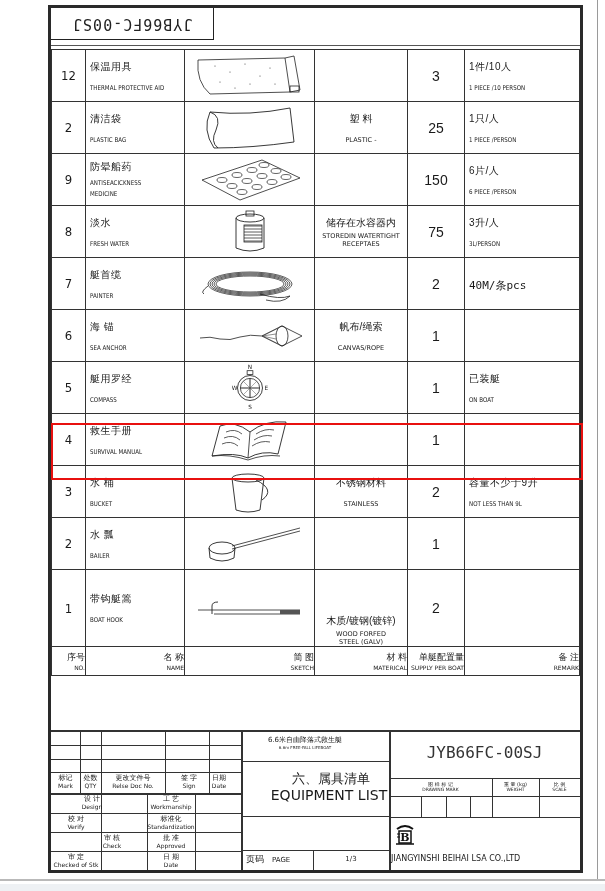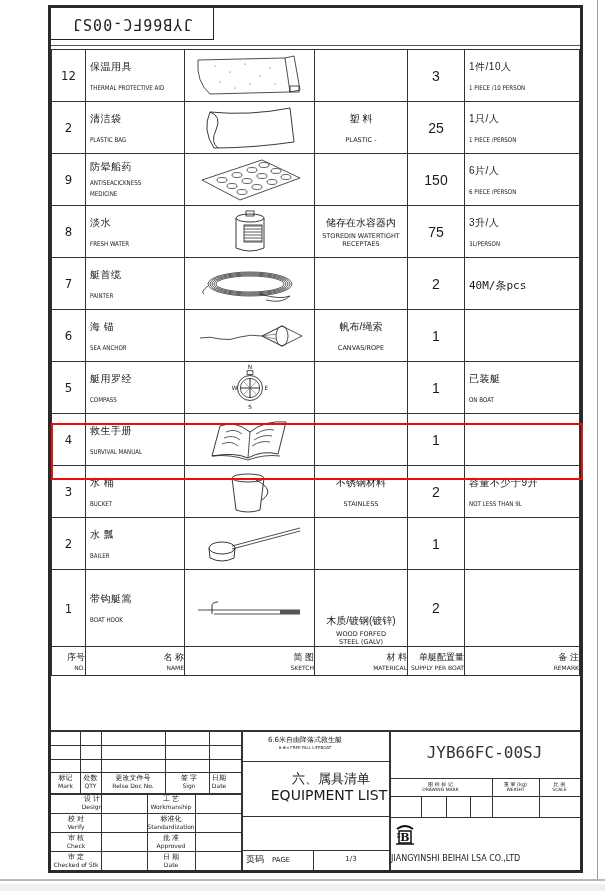--- a/index.html
+++ b/index.html
@@ -334,21 +334,21 @@
     <div class="tb-line" style="left:190px;top:0;width:1.5px;height:140px;"></div>
 
     <div class="tbt" style="left:0;top:45px;width:29px;"><b>标记</b><span>Mark</span></div>
     <div class="tbt" style="left:29px;top:45px;width:21px;"><b>处数</b><span>QTY</span></div>
     <div class="tbt" style="left:50px;top:45px;width:64px;"><b>更改文件号</b><span>Relse Doc No.</span></div>
     <div class="tbt" style="left:116px;top:45px;width:44px;"><b>签 字</b><span>Sign</span></div>
     <div class="tbt" style="left:158px;top:45px;width:20px;"><b>日期</b><span>Date</span></div>
 
     <div class="tbt" style="left:16px;top:66px;width:50px;"><b>设 计</b><span>Design</span></div>
     <div class="tbt" style="left:0;top:86px;width:50px;"><b>校 对</b><span>Verify</span></div>
-    <div class="tbt" style="left:0;top:105px;width:50px;"><b>审 核</b><span>Check</span></div>
+    <div class="tbt" style="left:0;top:105px;width:50px;padding-left:36px;"><b>审 核</b><span>Check</span></div>
     <div class="tbt" style="left:0;top:124px;width:50px;"><b>审 定</b><span>Checked of Stk</span></div>
     <div class="tbt" style="left:96px;top:66px;width:48px;"><b>工 艺</b><span>Workmanship</span></div>
     <div class="tbt" style="left:96px;top:86px;width:48px;"><b>标准化</b><span>Standardization</span></div>
     <div class="tbt" style="left:96px;top:105px;width:48px;"><b>批 准</b><span>Approved</span></div>
     <div class="tbt" style="left:96px;top:124px;width:48px;"><b>日 期</b><span>Date</span></div>
 
     <div class="tb-line" style="left:190px;top:31px;width:148px;height:1px;"></div>
     <div class="tb-line" style="left:190px;top:86px;width:148px;height:1px;"></div>
     <div class="tb-line" style="left:190px;top:120px;width:148px;height:1px;"></div>
     <div class="tb-line" style="left:262px;top:120px;width:1px;height:20px;"></div>

